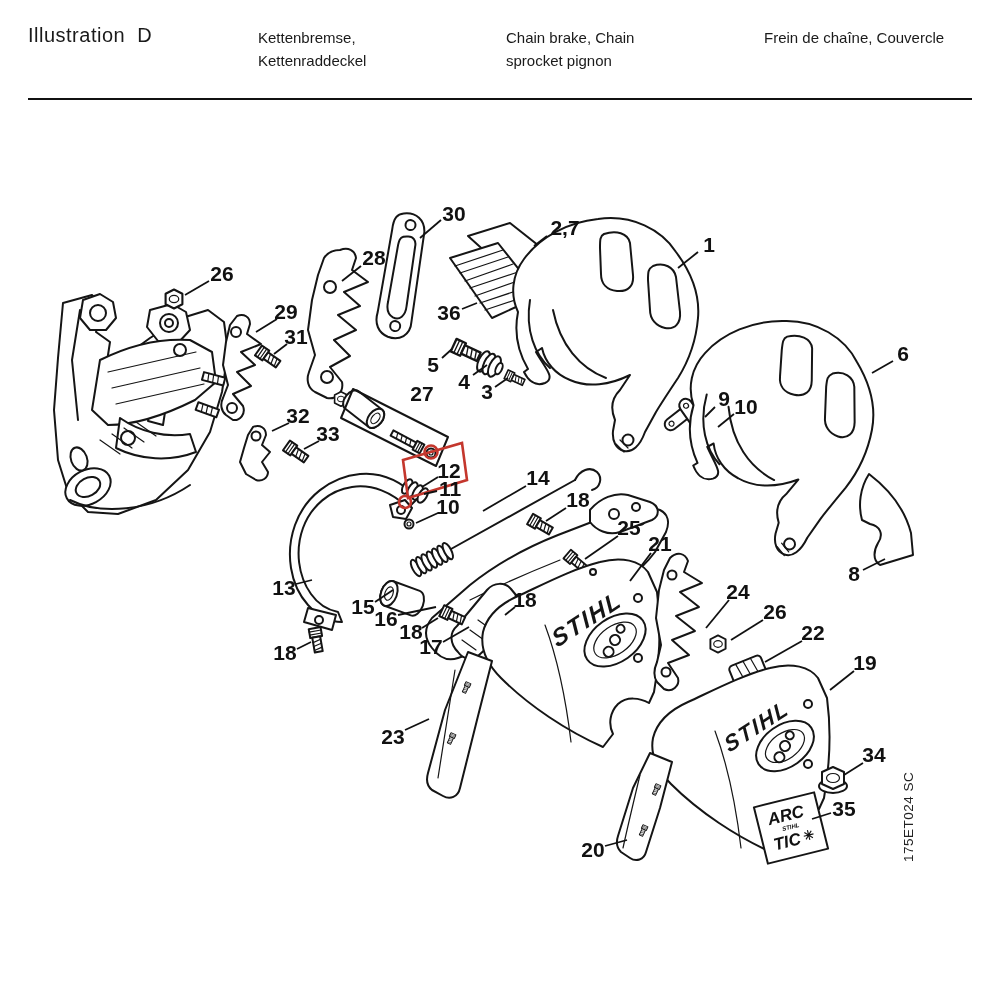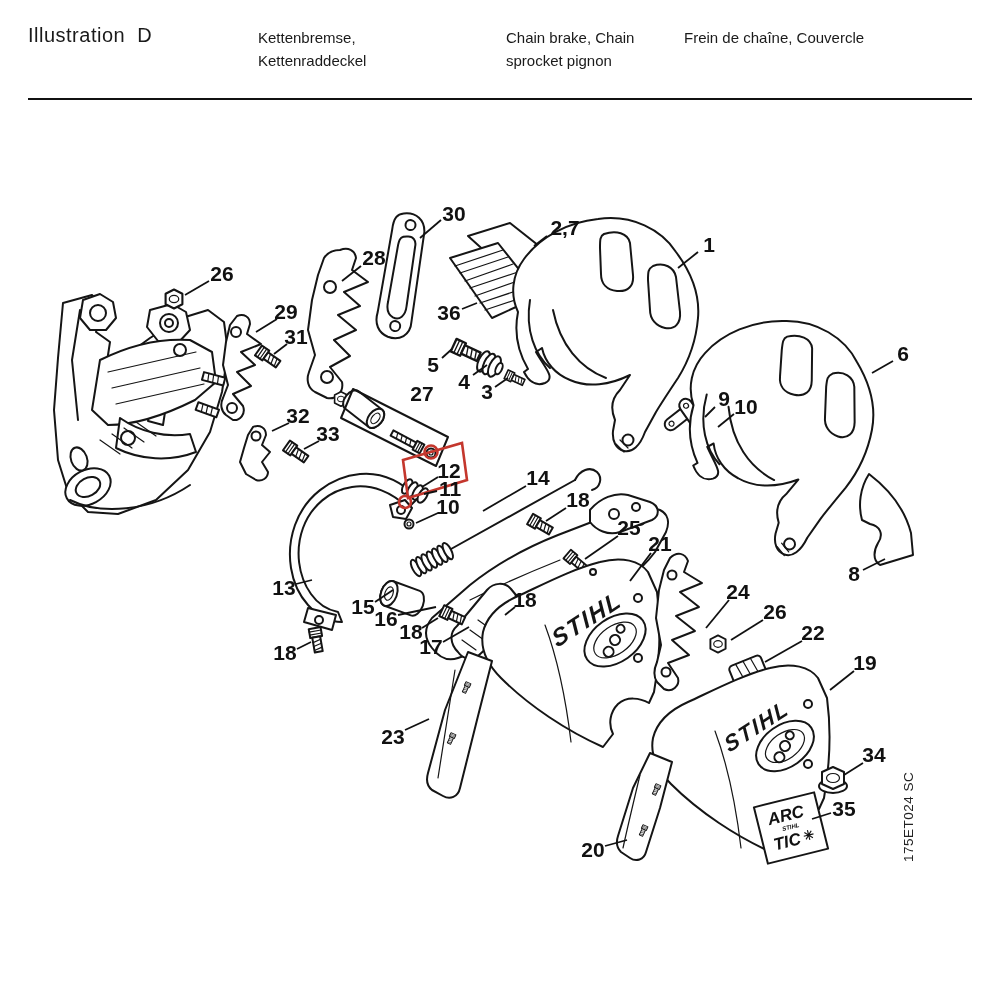--- a/index.html
+++ b/index.html
@@ -1,19 +1,19 @@
 <!DOCTYPE html>
 <html style="--hl: #c4372d;"><head>
 <meta charset="utf-8">
 <style>
   html,body{margin:0;padding:0;background:#ffffff;}
   body{width:1000px;height:1000px;position:relative;font-family:"Liberation Sans",sans-serif;color:#1a1a1a;overflow:hidden;}
   .hdr-title{position:absolute;left:28px;top:24px;font-size:20px;white-space:pre;letter-spacing:.5px;}
   .hdr-col{position:absolute;top:26px;font-size:15px;line-height:23px;}
-  .hdr-col.c0{left:258px;} .hdr-col.c1{left:460px;margin-left:46px;} .hdr-col.c2{left:684px;}
+  .hdr-col.c0{left:258px;} .hdr-col.c1{left:460px;margin-left:46px;} .hdr-col.c2{left:764px;}
   .hdr-rule{position:absolute;left:28px;right:28px;top:98px;height:2px;background:#111;}
   svg.diagram{position:absolute;left:0;top:0;width:1000px;height:1000px;}
   .ln{fill:none;stroke:#151515;stroke-width:2;stroke-linecap:round;stroke-linejoin:round;}
   .wh{fill:#ffffff;stroke:#151515;stroke-width:2;stroke-linejoin:round;}
   .thin{fill:none;stroke:#151515;stroke-width:1.2;stroke-linecap:round;}
   .hl{fill:none;stroke:var(--hl,#c4372d);stroke-width:2.6;stroke-linejoin:miter;}
   .lbl{font:700 21px "Liberation Sans",sans-serif;fill:#111;}
   .leader{stroke:#111;stroke-width:1.8;fill:none;}
   .logo{font:italic 700 24px "Liberation Sans",sans-serif;fill:#151515;letter-spacing:2px;}
   .logo2{font:italic 700 22px "Liberation Sans",sans-serif;fill:#151515;letter-spacing:2px;}

